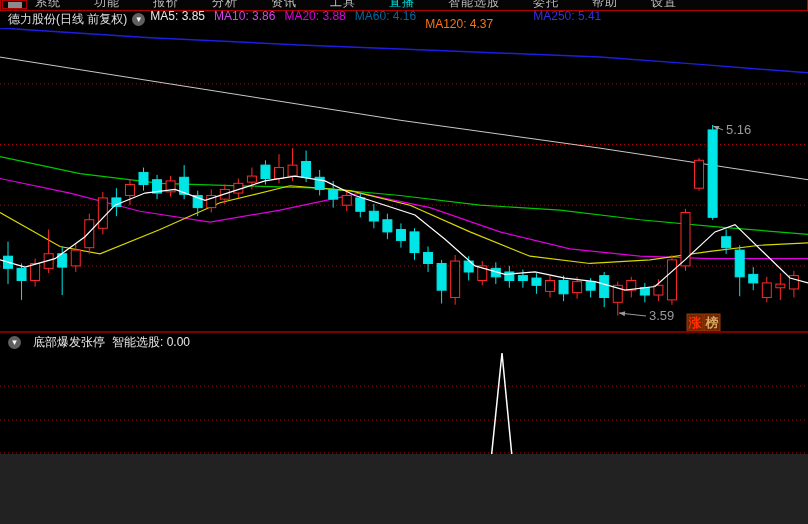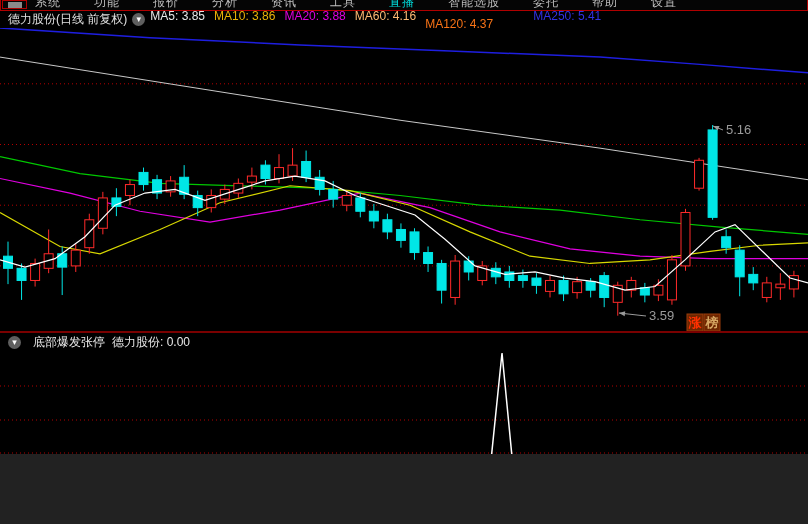--- a/index.html
+++ b/index.html
@@ -50,23 +50,23 @@
         <span style="color: rgb(191, 191, 191);">帮助</span>
         <span style="color: rgb(191, 191, 191);">设置</span>
       </div>
   </div>
 
   <div class="titlebar">
     <span class="title">德力股份(日线 前复权)</span>
     <span class="chev">▾</span>
     <span class="ma-row">
         <span style="color: rgb(232, 232, 232);">MA5: 3.85</span>
-        <span style="color: #eab308;">MA10: 3.86</span>
+        <span style="color: #d946ef;">MA10: 3.86</span>
         <span style="color: rgb(224, 0, 224);">MA20: 3.88</span>
-        <span style="color: #fdba74;">MA60: 4.16</span>
+        <span style="color: #0369a1;">MA60: 4.16</span>
         <span style="color: #f97316; margin-top: 8px;">MA120: 4.37</span>
         <span style="color: rgb(50, 50, 230); margin-left: 31px;">MA250: 5.41</span>
       </span>
   </div>
 
   <svg class="main-chart" width="808" height="303" viewBox="0 28 808 303">
       <line x1="0" y1="83.8" x2="808" y2="83.8" stroke="#b40000" stroke-width="1" stroke-dasharray="1 3"></line>
       <line x1="0" y1="144.5" x2="808" y2="144.5" stroke="#b40000" stroke-width="1" stroke-dasharray="1 3"></line>
       <line x1="0" y1="205.2" x2="808" y2="205.2" stroke="#b40000" stroke-width="1" stroke-dasharray="1 3"></line>
       <line x1="0" y1="265.9" x2="808" y2="265.9" stroke="#b40000" stroke-width="1" stroke-dasharray="1 3"></line>
@@ -205,21 +205,21 @@
       <rect x="704" y="314" width="16" height="17" fill="#6e2600" stroke="#9a3c0a" stroke-width="1"></rect>
       <text x="712" y="327" fill="#d8a863" font-size="13" text-anchor="middle" font-weight="bold">榜</text>
     </svg>
 
   <div class="separator"></div>
 
   <div class="panel-header">
     <span class="chev">▾</span>
     <span>底部爆发张停</span>
     <span>
-      <span>德力股份:</span>
+      <span>智能选股:</span>
       <span>0.00</span>
     </span>
   </div>
 
   <svg class="sub-chart" width="808" height="173" viewBox="0 0 808 173">
       <line x1="0" y1="35" x2="808" y2="35" stroke="#b40000" stroke-width="1" stroke-dasharray="1 3"></line>
       <line x1="0" y1="69" x2="808" y2="69" stroke="#b40000" stroke-width="1" stroke-dasharray="1 3"></line>
       <line x1="0" y1="102" x2="808" y2="102" stroke="#b40000" stroke-width="1" stroke-dasharray="1 3"></line>
       <line x1="0" y1="136" x2="808" y2="136" stroke="#b40000" stroke-width="1" stroke-dasharray="1 3"></line>
       <line x1="0" y1="168" x2="808" y2="168" stroke="#e8e8e8" stroke-width="2"></line>

